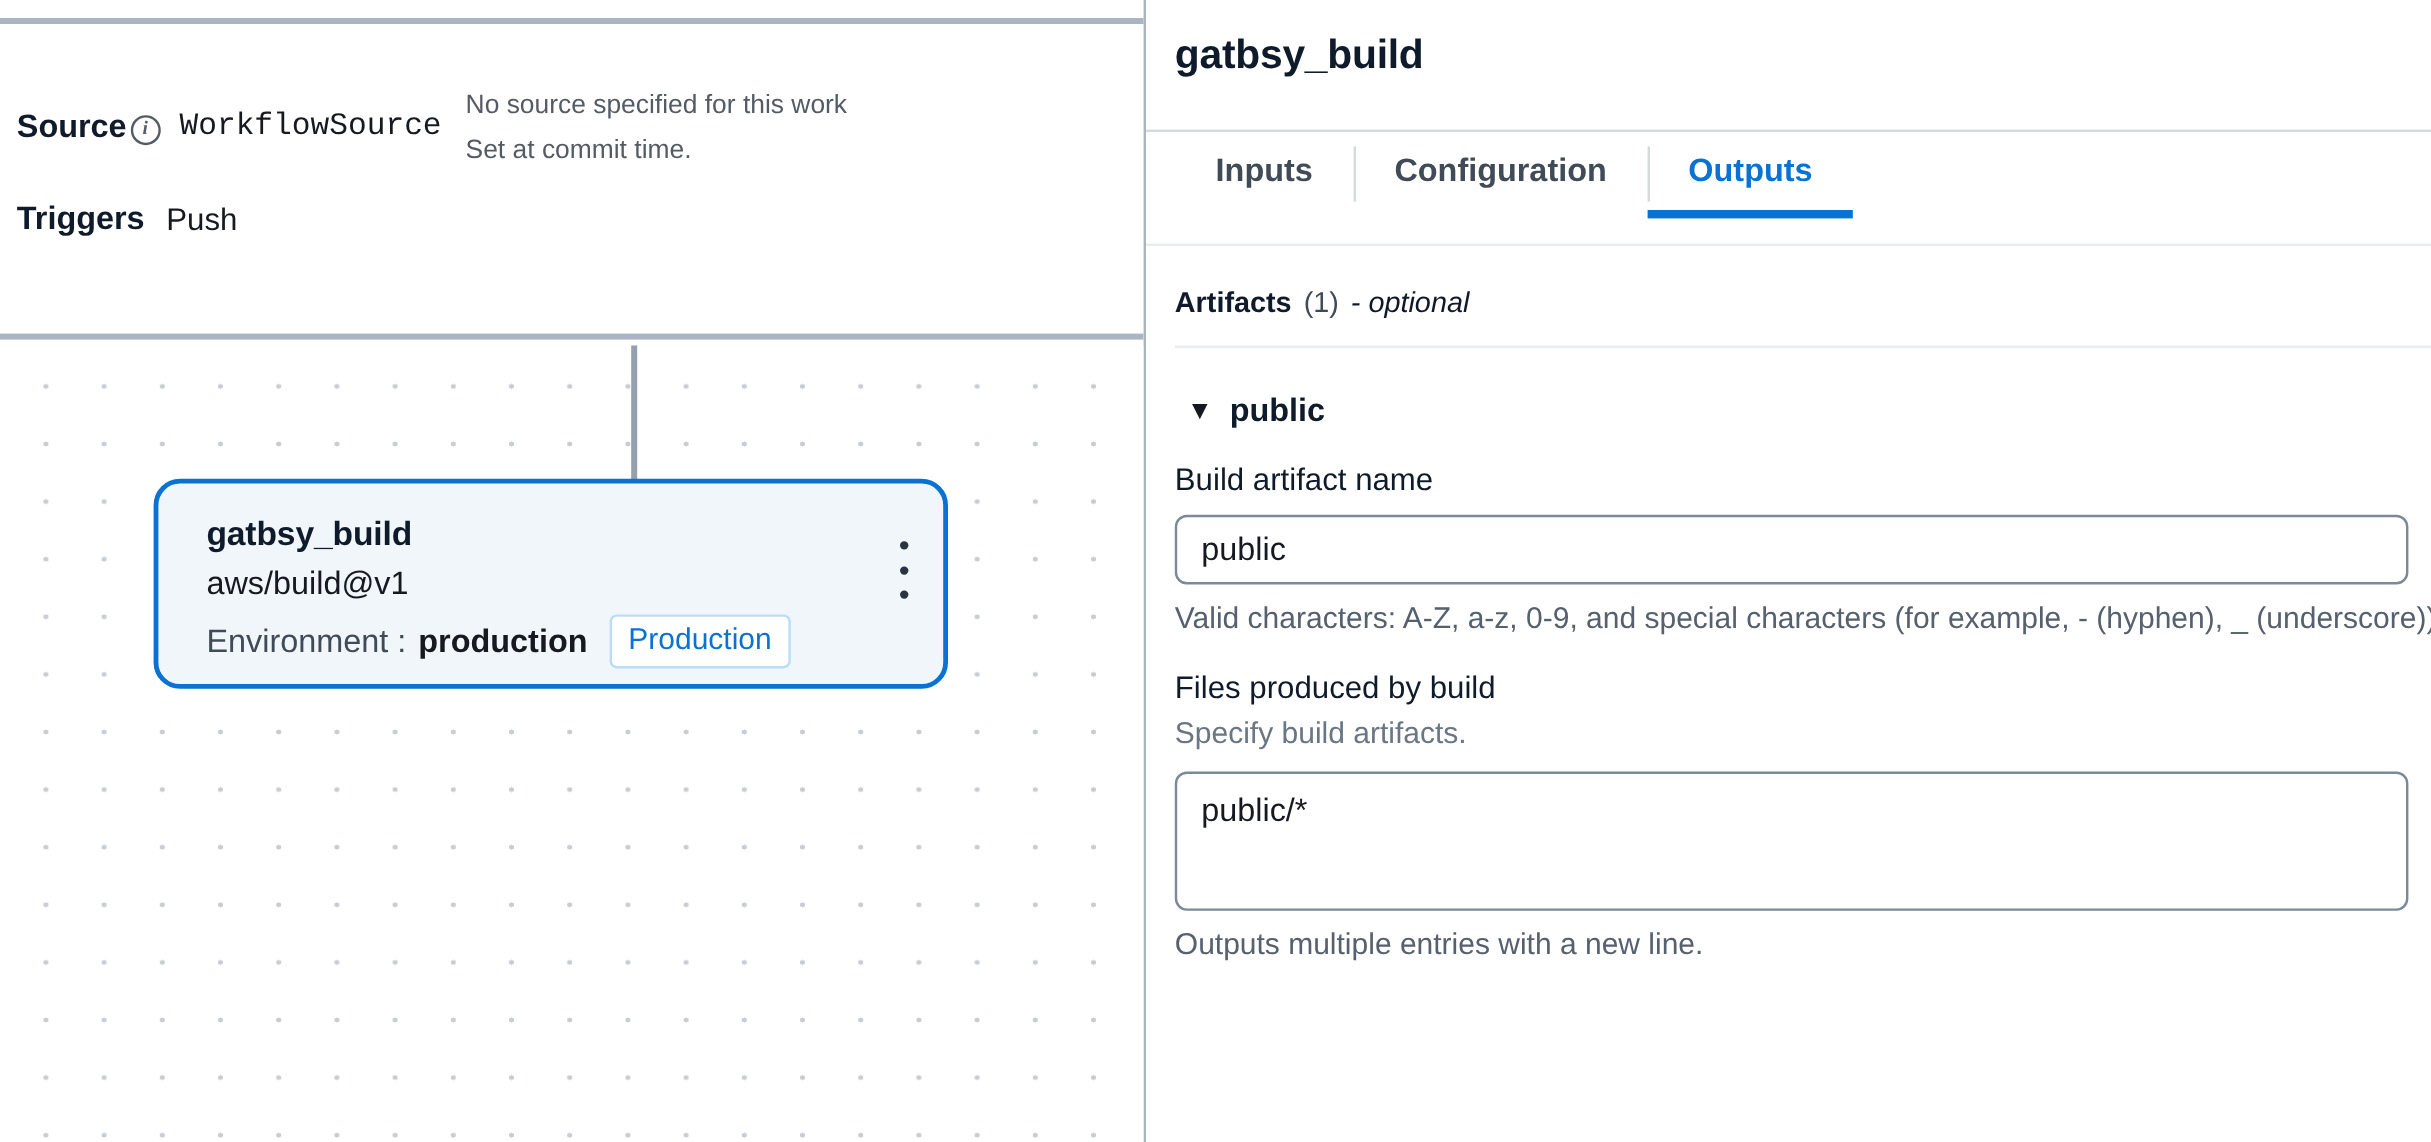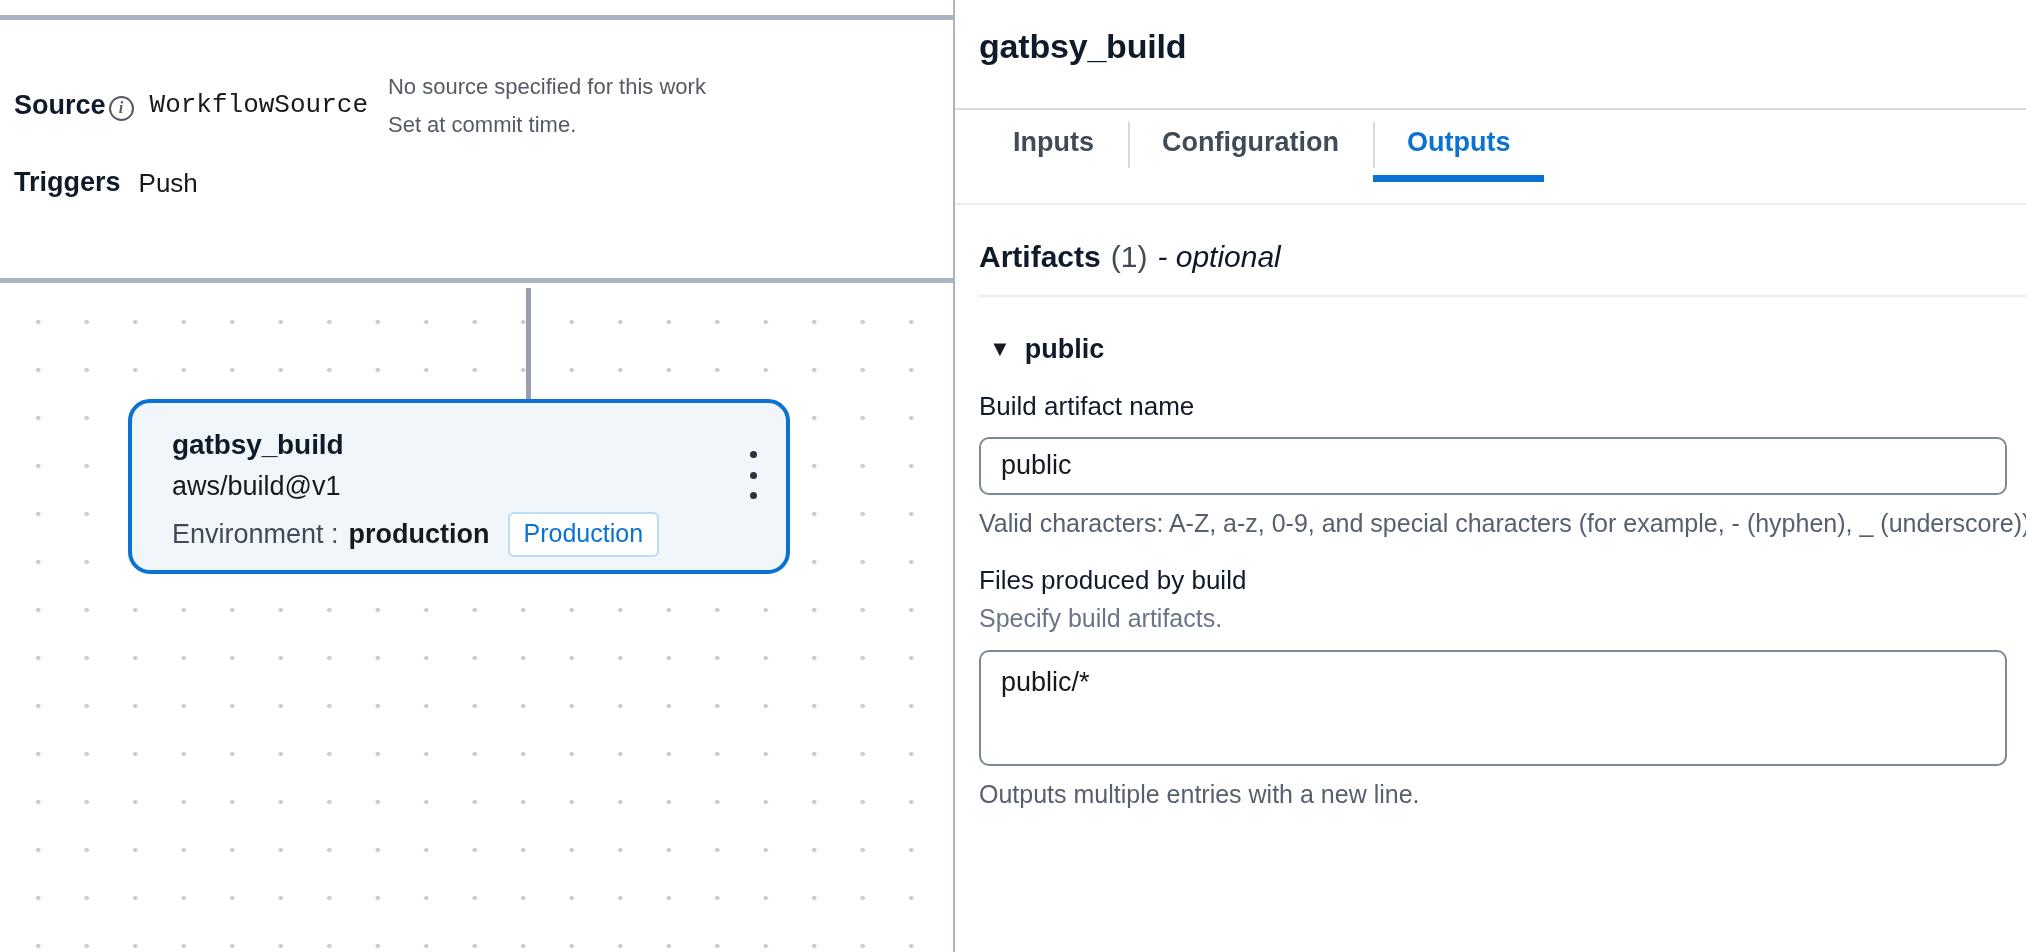--- a/index.html
+++ b/index.html
@@ -281,21 +281,21 @@
   }
 
   #panel-body {
     padding: 0 0 0 24px;
   }
 
   .section-heading {
     display: flex;
     align-items: flex-end;
     padding-top: 34px;
-    font-size: 30px;
+    font-size: 24px;
     line-height: 1.2;
   }
   .section-heading .sh-main {
     font-weight: bold;
     color: #0f1b2a;
   }
   .section-heading .sh-count {
     font-weight: normal;
     color: #414b58;
     margin-left: 10px;

